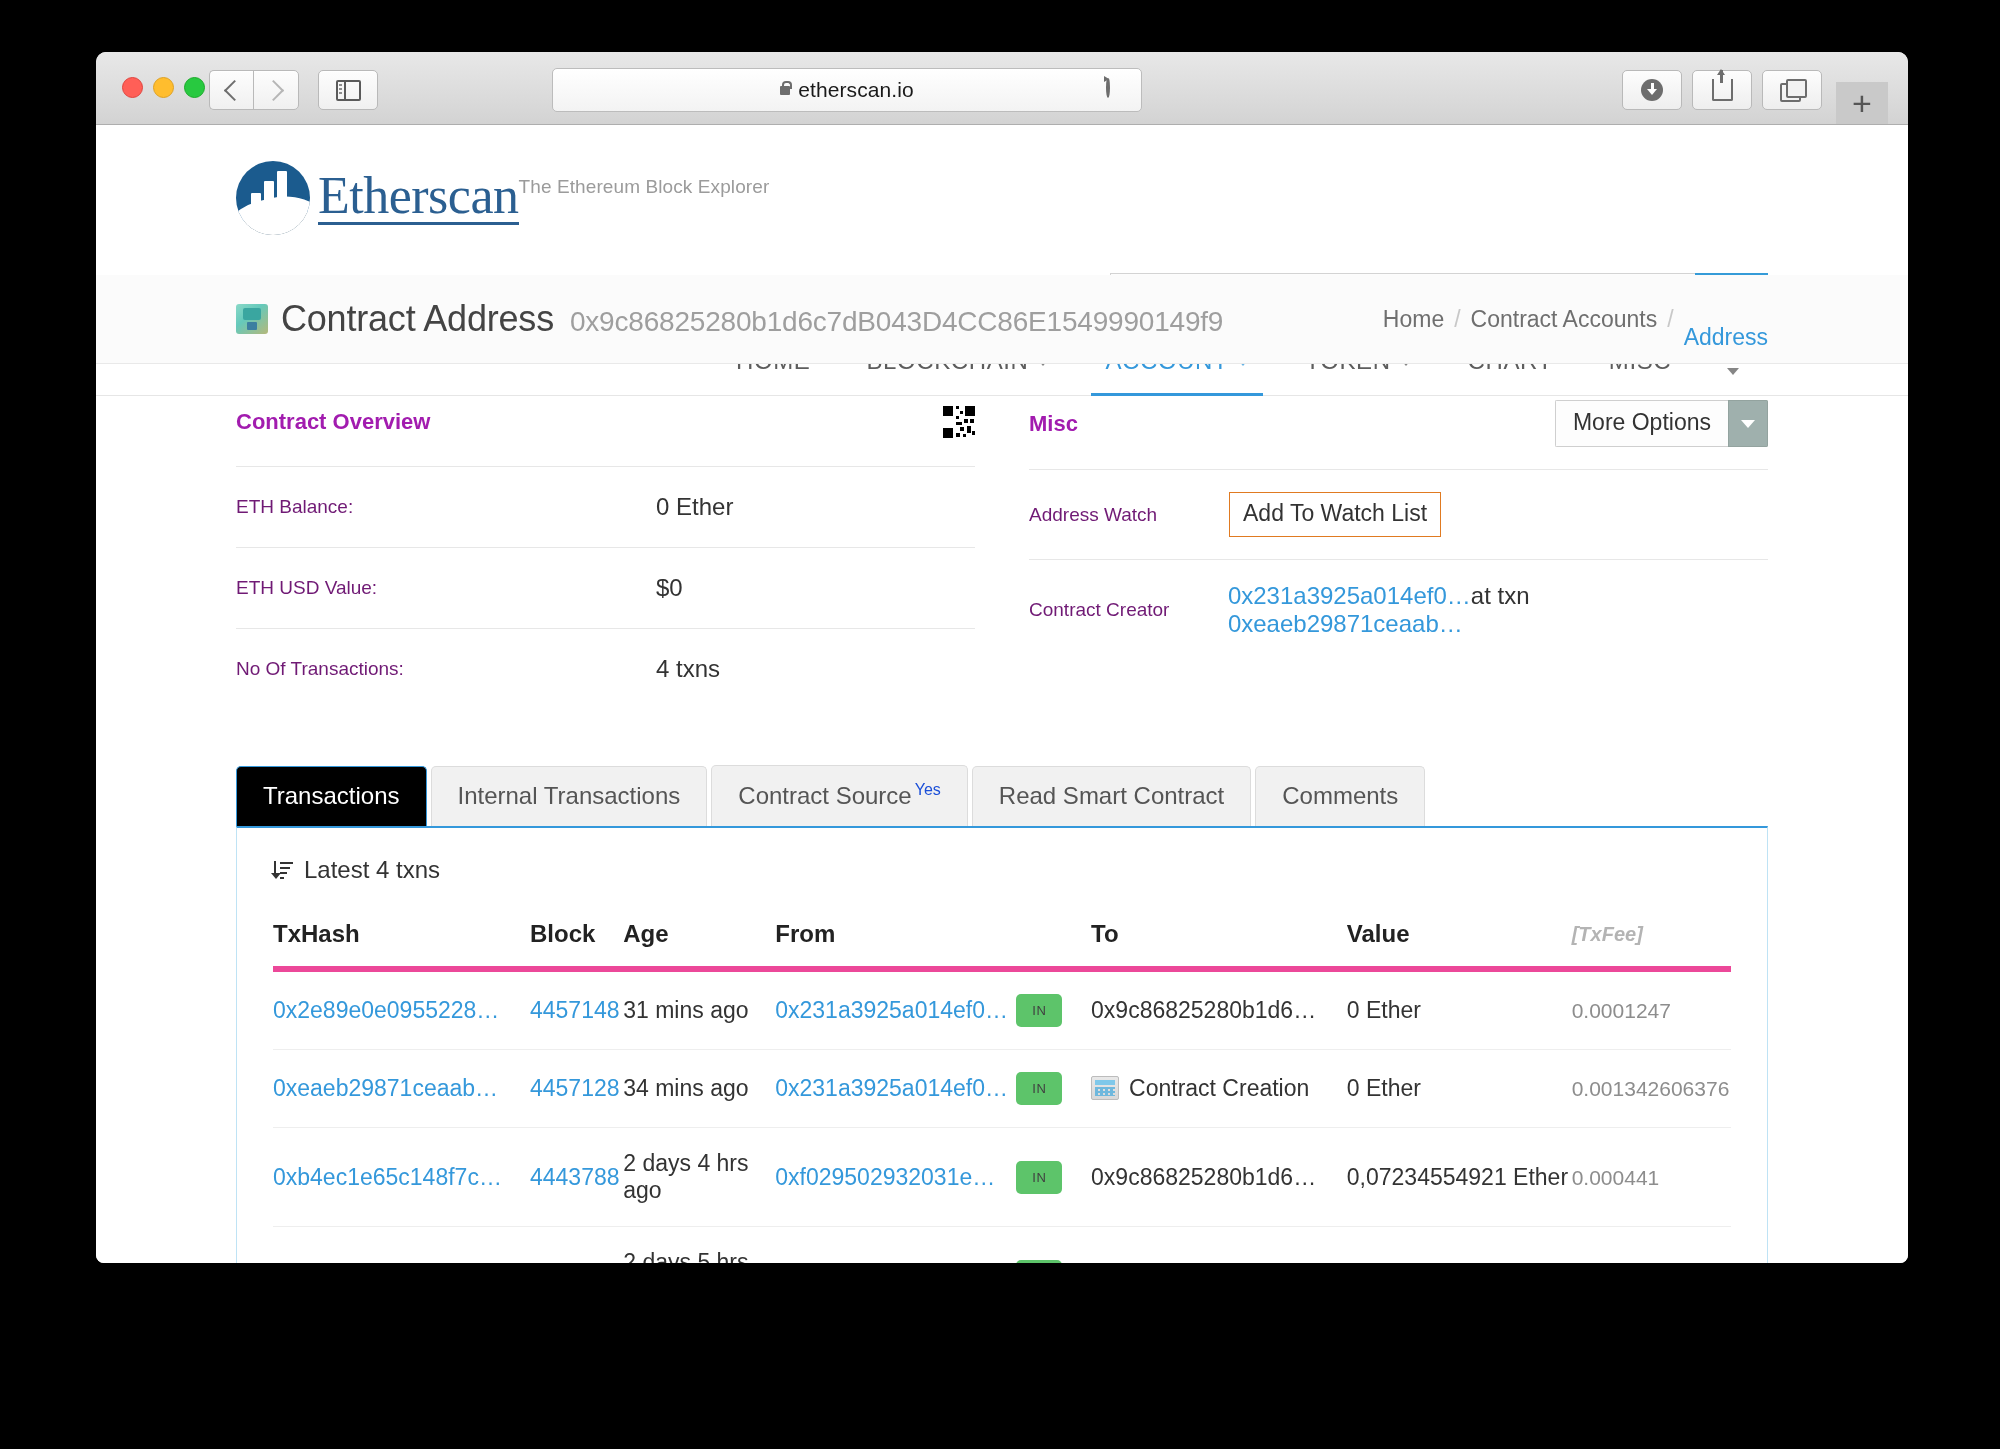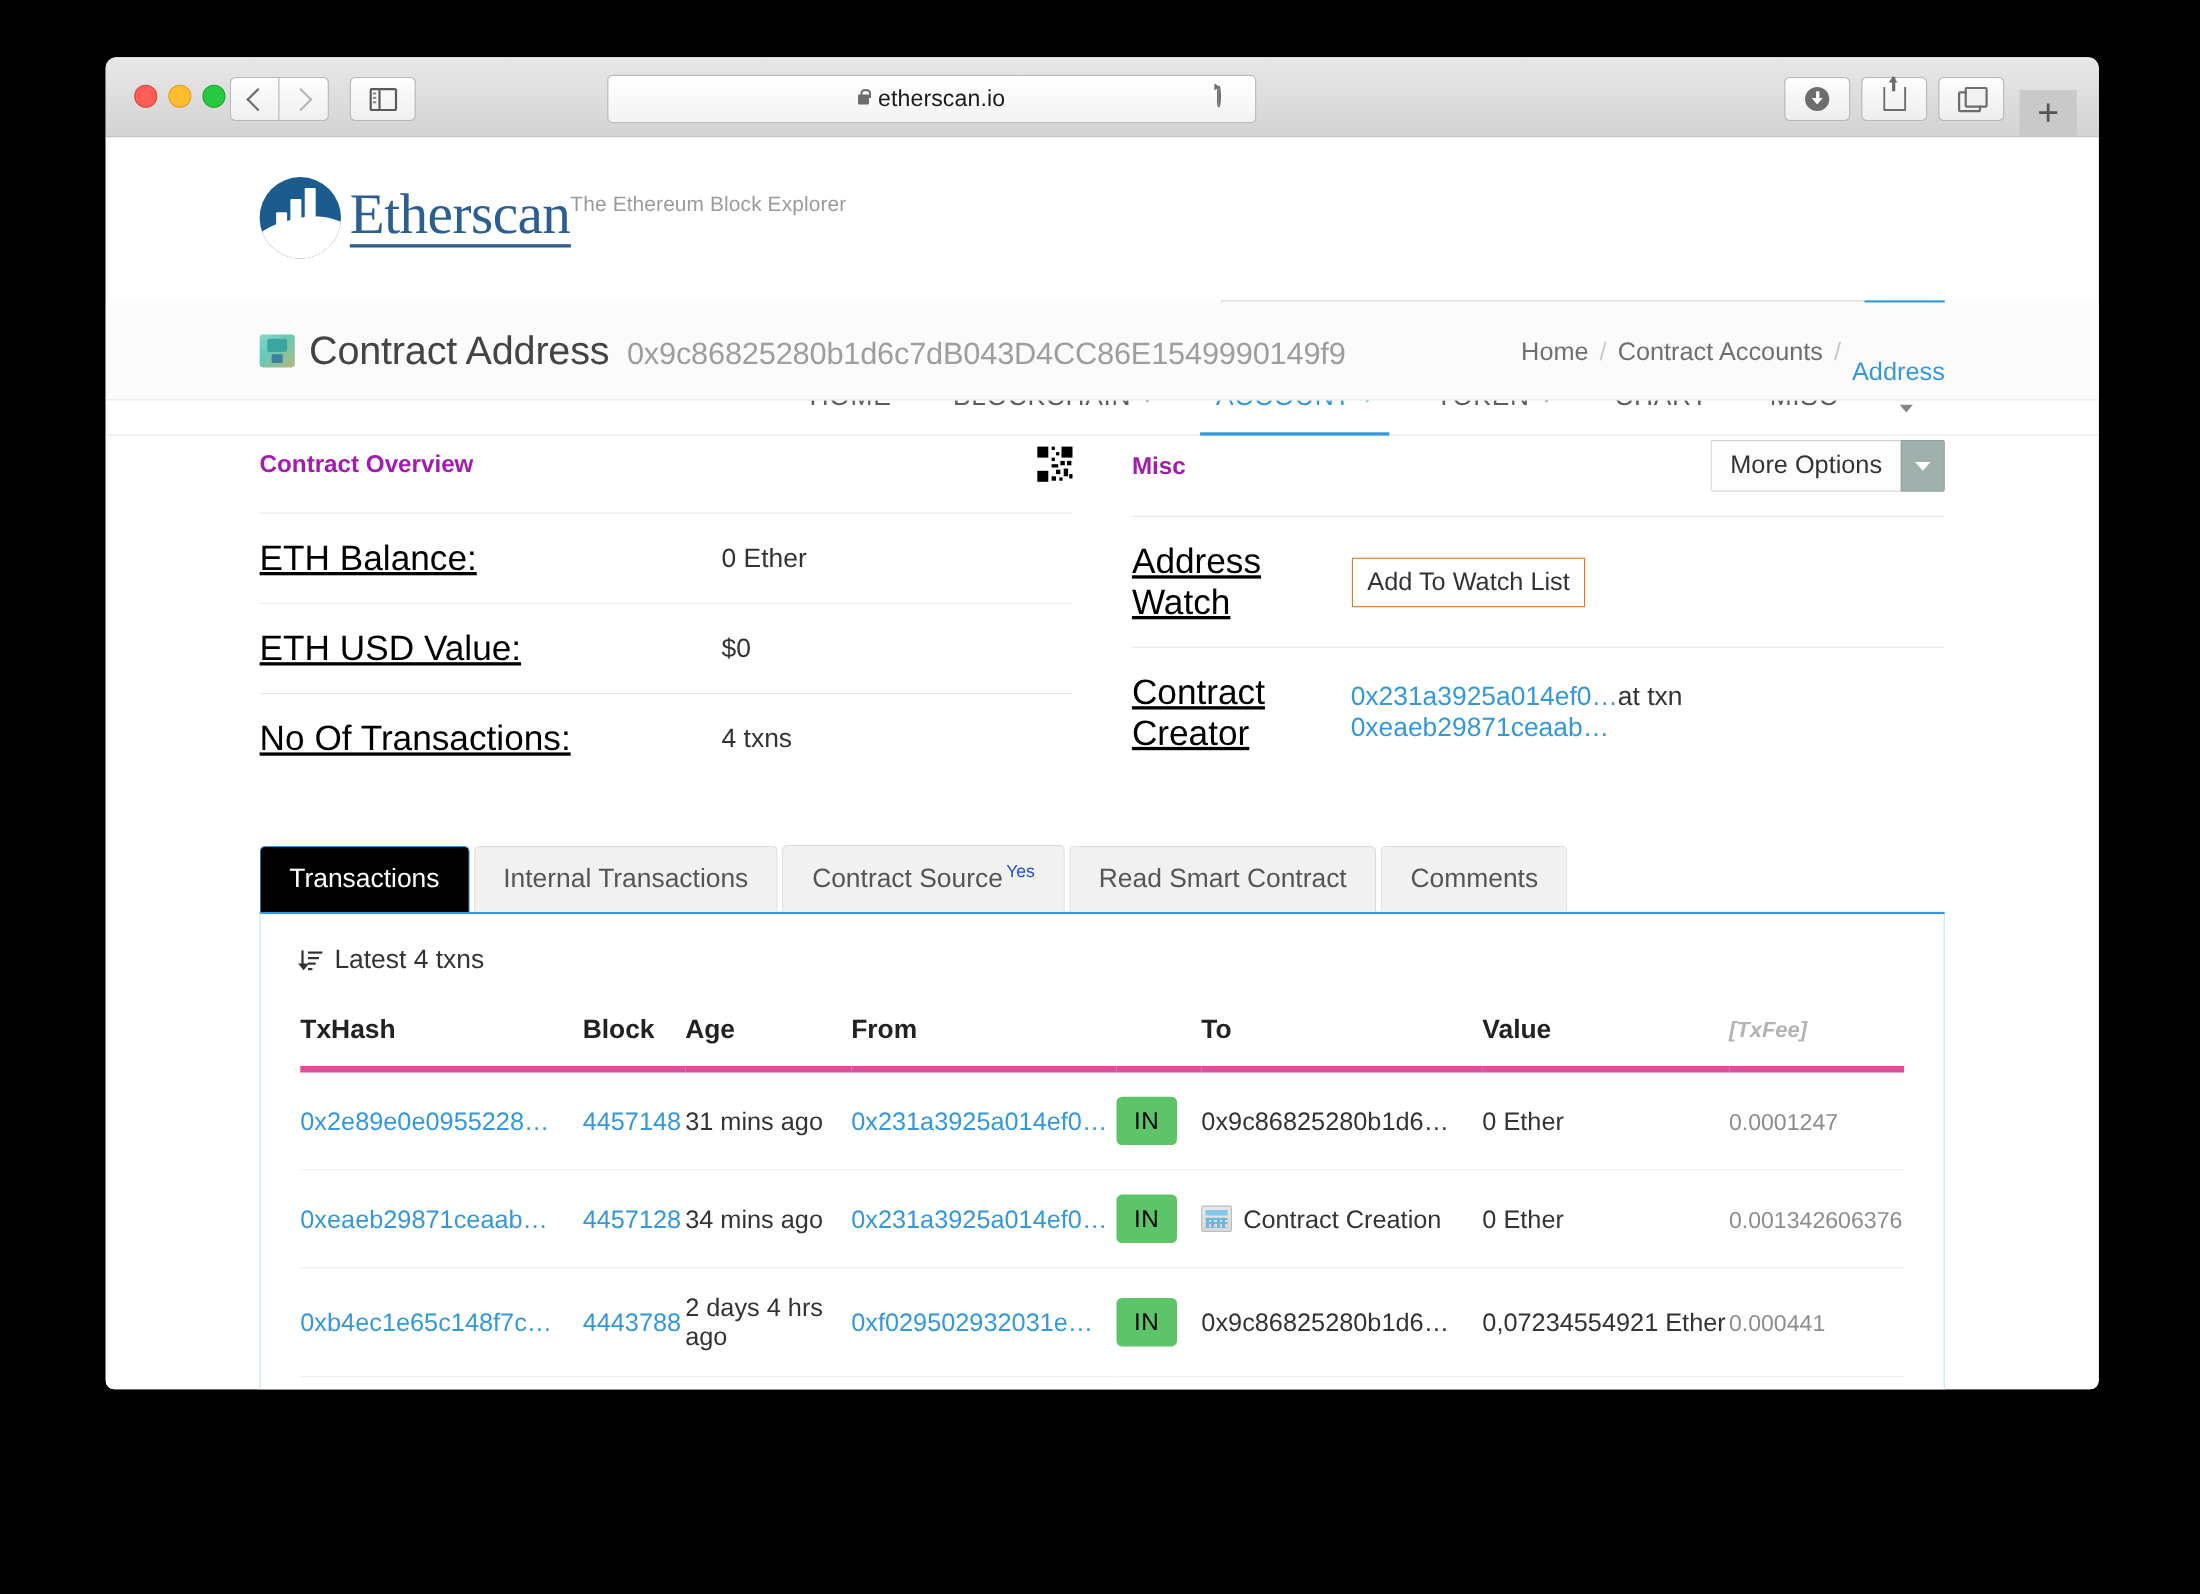--- a/index.html
+++ b/index.html
@@ -282,21 +282,21 @@
       #fff;
     cursor:pointer;
   }
   .card-row {
     display:flex; align-items:center;
     padding: 22px 0;
     border-bottom: 1px solid #e7e7e7;
     min-height: 36px;
   }
   .card-row:last-child { border-bottom: none; }
-  .row-label { font-size: 32px; color: #000000; width: 420px; text-decoration: underline; }
+  .row-label { font-size: 19px; color: #701a75; width: 420px; }
   .row-value { font-size: 24px; color: #333; }
   .right-card .row-label { width: 200px; }
 
   #more-options {
     display:flex; align-items: stretch; border-radius: 2px; overflow: hidden; cursor:pointer;
   }
   #more-options .mo-main {
     background: #fdfdfd; border: 1px solid #cfcfcf; border-right: none;
     font-size: 23px; color: #333; padding: 8px 17px 10px 17px;
   }
@@ -367,21 +367,21 @@
   .c-hash  { width: 270px; }
   .c-block { width: 95px; }
   .c-age   { width: 200px; }
   .c-from  { width: 245px; }
   .c-dir   { width: 88px; }
   .c-to    { width: 270px; }
   .c-val   { width: 255px; }
   .c-fee   { width: 160px; }
   .link { color: #3498db; cursor: pointer; }
   .in-badge {
-    display:inline-block; background:#5dc46a; color:#000000; font-size: 22px;
+    display:inline-block; background:#5dc46a; color:#404040; font-size: 13px;
     padding: 9px 16px; border-radius: 5px; letter-spacing: 0.5px;
   }
   .fee-cell { color:#8d8d8d; font-size: 21px; }
   .cc-icon {
     display:inline-block; width: 26px; height: 22px; vertical-align: -4px; margin-right: 10px;
     background: linear-gradient(#e9e9e9,#d8d8d8);
     border: 1px solid #bcbcbc; border-radius: 2px; position: relative;
   }
   .cc-icon::before {
     content:""; position:absolute; left:3px; top:3px; right:3px; height:5px; background:#7fc8ea;

